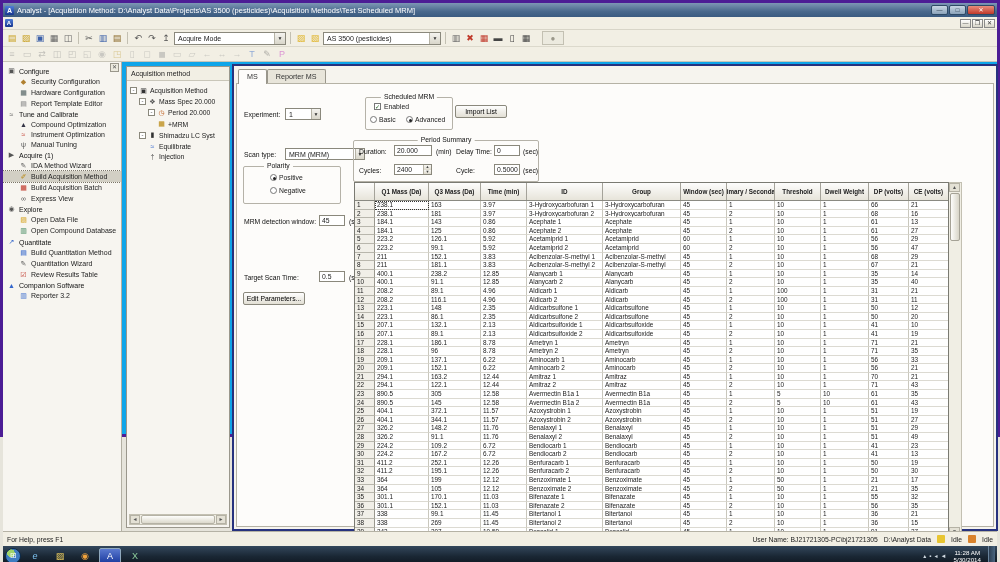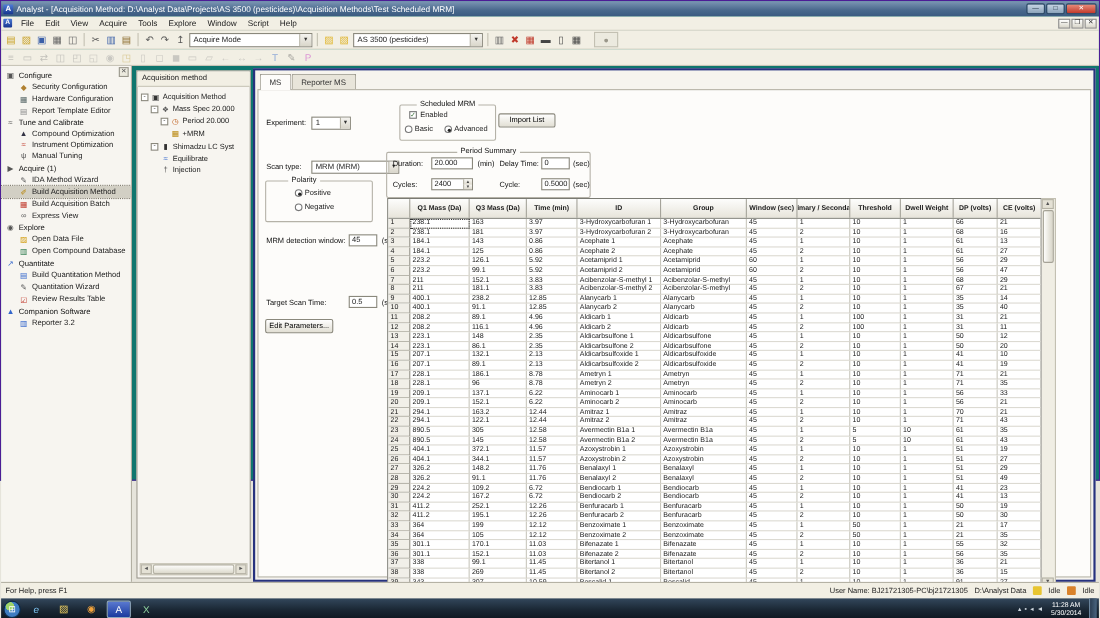--- a/index.html
+++ b/index.html
@@ -1,18 +1,18 @@
 <!DOCTYPE html>
 <html><head>
 <meta charset="utf-8">
 <style>
   * { margin:0; padding:0; box-sizing:border-box; }
   html,body { width:1000px; height:562px; overflow:hidden; }
   body { font-family:"Liberation Sans","DejaVu Sans",sans-serif; font-size:7px; color:#1a1a1a; background:#e6e4db; }
-  #app { position:relative; width:1000px; height:437px; border:1px solid #4c1d95; background:#0f766e; }
+  #app { position:relative; width:1000px; height:437px; border:3px solid #4c1d95; background:#0ea5e9; }
 
   
   #titlebar { position:absolute; left:0; top:0; width:100%; height:14px;
     background:linear-gradient(#7d97b5,#49688c 60%,#3a5a80); color:#fff;
     display:flex; align-items:center; padding:0 2px; font-size:7.5px; }
   .app-ico { width:9px; height:9px; background:linear-gradient(#4f7dd8,#17368e); color:#fff;
     font-size:7px; font-weight:bold; text-align:center; line-height:9px; margin-right:3px; border-radius:1px; }
   #titlebar .win-btns { margin-left:auto; display:flex; gap:1px; }
   .wbtn { width:17px; height:10px; border:1px solid #2e4a66; border-radius:2px;
     background:linear-gradient(#c8d6e4,#8ba3ba); color:#123; font-size:6px; line-height:8px; text-align:center; }
@@ -143,31 +143,20 @@
     <span>Analyst - [Acquisition Method: D:\Analyst Data\Projects\AS 3500 (pesticides)\Acquisition Methods\Test Scheduled MRM]</span>
     <span class="win-btns">
       <span class="wbtn">—</span>
       <span class="wbtn">□</span>
       <span class="wbtn close">✕</span>
     </span>
   </div>
 
   <div id="menubar">
     <span class="app-ico" style="width:8px;height:8px;line-height:8px;font-size:6px;">A</span>
-    <span style="display:flex;">
-        <span class="menu-item">File</span>
-        <span class="menu-item">Edit</span>
-        <span class="menu-item">View</span>
-        <span class="menu-item">Acquire</span>
-        <span class="menu-item">Tools</span>
-        <span class="menu-item">Explore</span>
-        <span class="menu-item">Window</span>
-        <span class="menu-item">Script</span>
-        <span class="menu-item">Help</span>
-      </span>
     <span class="mdi-btns">
       <span class="mdibtn">—</span>
       <span class="mdibtn">❐</span>
       <span class="mdibtn">✕</span>
     </span>
   </div>
 
   <div id="toolbar1">
     <span id="tb-row1a" style="display:flex;align-items:center;gap:2px;">
         <span class="tb-ico" style="color: rgb(201, 162, 39);">▤</span>

